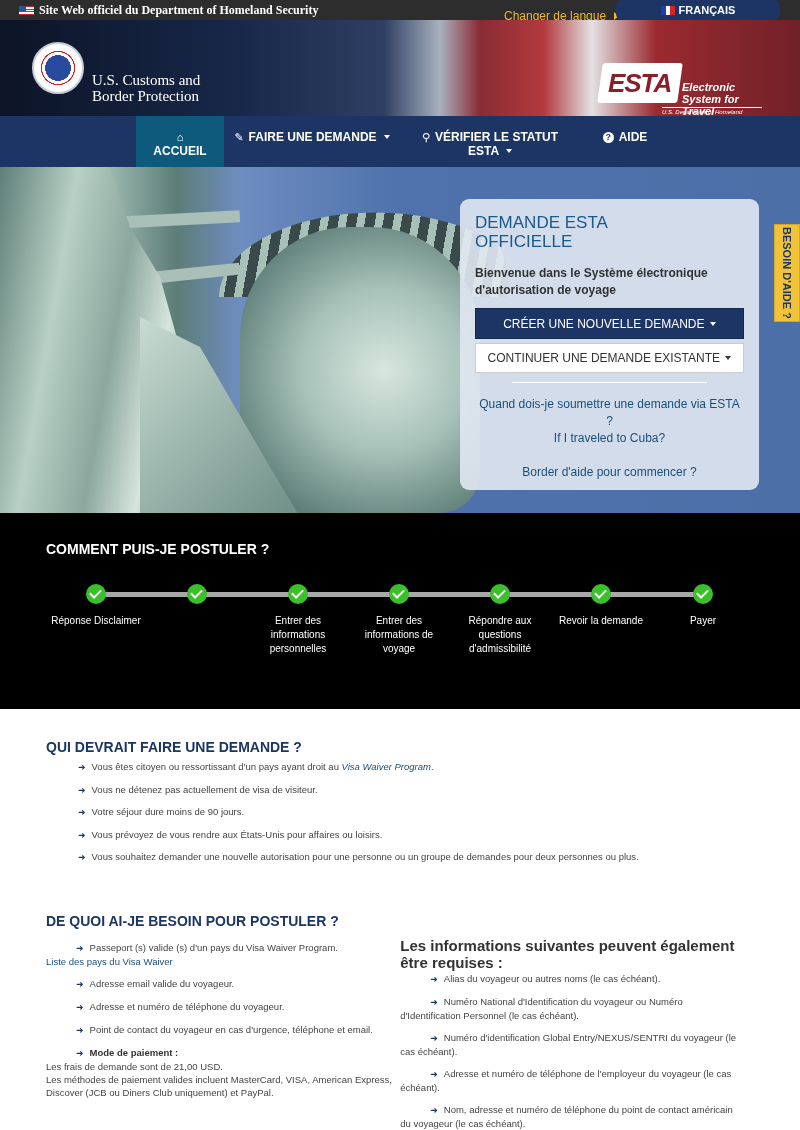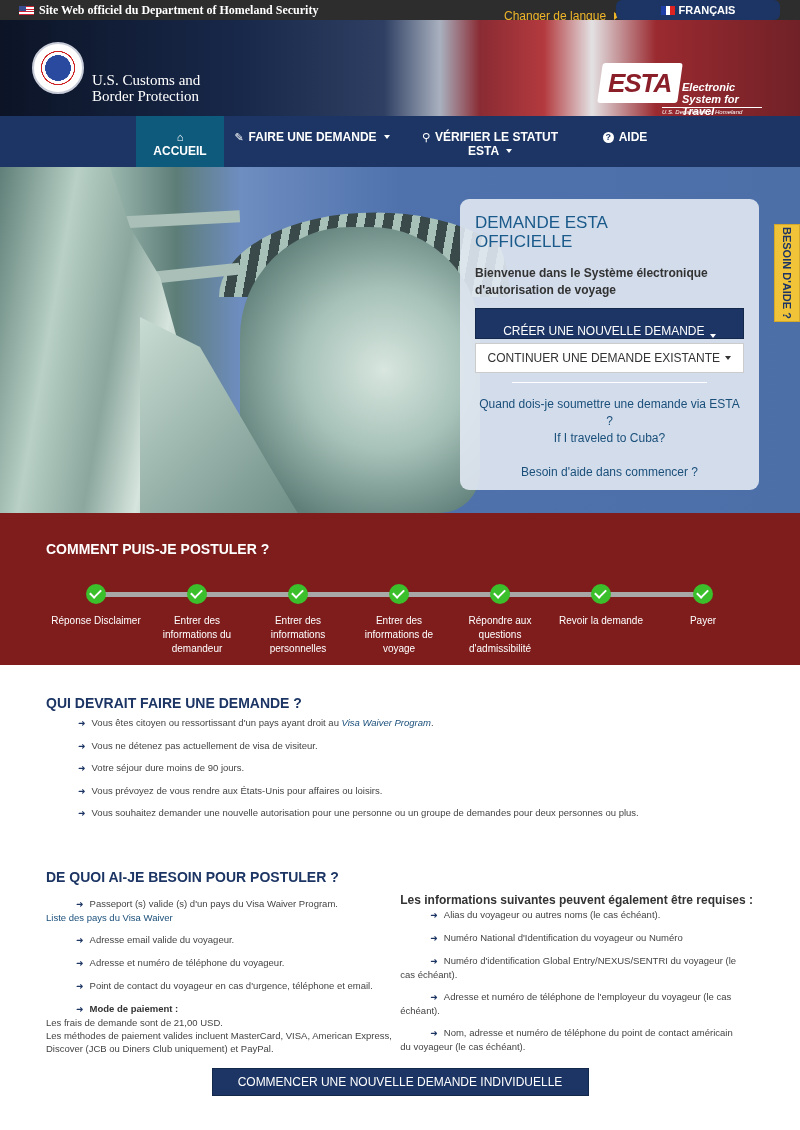--- a/index.html
+++ b/index.html
@@ -41,32 +41,32 @@
     background: linear-gradient(90deg, #7f9c93 0%, #a9c5bb 12%, #5d7d77 22%, #6e8dc0 30%, #4f72ad 50%, #4c6fa8 100%); }
   .hero .statue-drape { position: absolute; left: 0; top: 0; width: 200px; height: 346px; background: linear-gradient(100deg, #5f7f78 0%, #b8d0c5 30%, #8ba79e 55%, #d6e5dd 75%, #7f9c93 100%); clip-path: polygon(0 0, 110px 0, 130px 60px, 160px 110px, 185px 200px, 200px 346px, 0 346px); }
   .hero .statue-arm { position: absolute; left: 140px; top: 150px; width: 160px; height: 200px; background: linear-gradient(135deg, #c8dcd3, #6e8e86); clip-path: polygon(0 0, 60px 30px, 130px 150px, 160px 200px, 0 200px); }
   .hero .statue-crown { position: absolute; left: 210px; top: 0; width: 300px; height: 130px; background: repeating-linear-gradient(100deg, #3a4a4a 0 10px, #a8c1b8 10px 18px); border-radius: 150px 150px 0 0; clip-path: ellipse(52% 65% at 55% 100%); }
   .hero .statue-face { position: absolute; left: 240px; top: 60px; width: 240px; height: 286px; background: radial-gradient(ellipse at 60% 50%, #d8e6df 0%, #a7c2b9 40%, #5f7f78 80%); border-radius: 110px 110px 40px 40px; }
   .hero .ray { position: absolute; background: #a9bfb8; height: 12px; transform-origin: left center; }
 
   .panel { position: absolute; left: 460px; top: 32px; width: 299px; height: 291px; background: rgba(225,232,242,.9); border-radius: 9px; padding: 14px 15px; }
   .panel h2 { color: #1a5a8a; font-weight: normal; font-size: 17px; line-height: 19px; margin-bottom: 14px; }
   .panel .welcome { font-weight: bold; font-size: 12px; color: #333; line-height: 17px; margin-bottom: 9px; }
-  .btn-primary { display: flex; align-items: flex-end; justify-content: center; width: 269px; height: 31px; background: #1c3564; color: #fff; font-size: 12px; border: 1px solid #14284c; margin-bottom: 4px; }
+  .btn-primary { display: flex; align-items: center; justify-content: center; width: 269px; height: 31px; background: #1c3564; color: #fff; font-size: 12px; border: 1px solid #14284c; margin-bottom: 4px; }
   .btn-secondary { display: flex; align-items: center; justify-content: center; width: 269px; height: 30px; background: #fff; color: #333; font-size: 12px; border: 1px solid #ccc; }
   .btn-secondary .caret { border-top-color: #333; }
   .panel hr { border: none; border-top: 1px solid #fff; width: 195px; margin: 9px auto 13px; }
   .panel .link { display: block; text-align: center; color: #1a4f7a; font-size: 12px; line-height: 17px; }
   .panel .link.gap { margin-top: 17px; }
 
   .help-tab { position: absolute; right: 0; top: 224px; width: 26px; height: 98px; background: #f0c339; border: 1px solid #d4a82a; display: flex; align-items: center; justify-content: center; z-index: 5; }
   .help-tab span { writing-mode: vertical-rl; color: #1c3564; font-size: 11px; font-weight: bold; white-space: nowrap; }
 
   
-  .how { height: 152px; background: #7f1d1d; position: relative; padding: 28px 0 0 46px; }
+  .how { height: 196px; background: #000000; position: relative; padding: 28px 0 0 46px; }
   .how h3 { color: #fff; font-size: 14px; font-weight: bold; }
   .steps { position: absolute; left: 46px; top: 70px; width: 708px; height: 90px; }
   .steps .line { position: absolute; left: 50px; right: 50px; top: 9px; height: 5px; background: #a8a8a8; }
   .step { position: absolute; top: 0; width: 100px; text-align: center; }
   .step .check { width: 20px; height: 20px; border-radius: 50%; background: #3bbf2a; margin: 1px auto 0; position: relative; }
   .step .check::after { content: ""; position: absolute; left: 6px; top: 3px; width: 5px; height: 9px; border-right: 2.5px solid #fff; border-bottom: 2.5px solid #fff; transform: rotate(45deg); }
   .step .label { color: #fff; font-size: 10px; line-height: 14px; margin-top: 10px; }
 
   
   .section { padding: 0 46px; }
@@ -76,21 +76,21 @@
   .who li { font-size: 9.5px; color: #444; line-height: 13px; margin-bottom: 8.5px; }
   .arrow { color: #1c3564; font-weight: bold; margin-right: 6px; font-size: 9px; }
   .who li a { color: #1a4f7a; text-decoration: none; font-style: italic; }
 
   .need { padding-top: 40px; position: relative; }
   .need .cols { display: flex; margin-top: 12px; }
   .need .col-left { width: 360px; padding-left: 30px; }
   .need .col-right { width: 360px; }
   .need .item { font-size: 9.5px; color: #444; line-height: 13px; margin-bottom: 9px; }
   .need .item a { color: #1a4f7a; text-decoration: none; }
-  .need .req-title { font-size: 12px; font-weight: bold; color: #333; margin-top: -4px; margin-bottom: 1px; }
+  .need .req-title { font-size: 15px; font-weight: bold; color: #333; margin-top: -4px; margin-bottom: 1px; }
   .need .col-right .item { padding-left: 30px; }
   .need .col-right .item .cont { display: block; margin-left: -30px; }
   .need .pay-title { font-weight: bold; color: #333; }
   .need .pay-text { margin-left: -30px; display: block; }
 
   .cta-wrap { display: flex; justify-content: center; padding-top: 4px; }
   .cta { width: 377px; height: 28px; background: #1c3564; color: #fff; font-size: 12px; display: flex; align-items: center; justify-content: center; border: 1px solid #14284c; }
 </style>
 </head>
 <body>
@@ -179,39 +179,38 @@
     </div>
     <div class="btn-primary">
       <span>CRÉER UNE NOUVELLE DEMANDE</span>&nbsp;<span class="caret"></span>
     </div>
     <div class="btn-secondary">
       <span>CONTINUER UNE DEMANDE EXISTANTE</span>&nbsp;<span class="caret"></span>
     </div>
     <hr>
     <a class="link">Quand dois-je soumettre une demande via ESTA ?</a>
     <a class="link">If I traveled to Cuba?</a>
-    <a class="link gap">Besoin d'aide dans commencer ?</a>
+    <a class="link gap">Border d'aide pour commencer ?</a>
   </div>
 </div>
 
 <div class="help-tab">
   <span>BESOIN D'AIDE ?</span>
 </div>
 
 <div class="how">
   <h3>COMMENT PUIS-JE POSTULER ?</h3>
   <div class="steps">
     <div class="line"></div>
     <div class="step" style="left:0px;">
         <div class="check"></div>
         <div class="label">Réponse Disclaimer</div>
       </div>
     <div class="step" style="left:101px;">
         <div class="check"></div>
-        <div class="label">Entrer des informations du demandeur</div>
       </div>
     <div class="step" style="left:202px;">
         <div class="check"></div>
         <div class="label">Entrer des informations personnelles</div>
       </div>
     <div class="step" style="left:303px;">
         <div class="check"></div>
         <div class="label">Entrer des informations de voyage</div>
       </div>
     <div class="step" style="left:404px;">
@@ -253,21 +252,21 @@
       <div class="item"><span class="arrow">➜</span><span>Point de contact du voyageur en cas d'urgence, téléphone et email.</span></div>
       <div class="item">
         <span class="arrow">➜</span><span class="pay-title">Mode de paiement :</span>
         <span class="pay-text">Les frais de demande sont de 21,00 USD.</span>
         <span class="pay-text">Les méthodes de paiement valides incluent MasterCard, VISA, American Express, Discover (JCB ou Diners Club uniquement) et PayPal.</span>
       </div>
     </div>
     <div class="col-right">
       <div class="req-title">Les informations suivantes peuvent également être requises :</div>
       <div class="item"><span class="arrow">➜</span><span>Alias du voyageur ou autres noms (le cas échéant).</span></div>
-      <div class="item"><span class="arrow">➜</span><span>Numéro National d'Identification du voyageur ou Numéro</span></div>
+      <div class="item"><span class="arrow">➜</span><span>Numéro National d'Identification du voyageur ou Numéro</span><span class="cont">d'Identification Personnel (le cas échéant).</span></div>
       <div class="item"><span class="arrow">➜</span><span>Numéro d'identification Global Entry/NEXUS/SENTRI du voyageur (le</span><span class="cont">cas échéant).</span></div>
       <div class="item"><span class="arrow">➜</span><span>Adresse et numéro de téléphone de l'employeur du voyageur (le cas</span><span class="cont">échéant).</span></div>
       <div class="item"><span class="arrow">➜</span><span>Nom, adresse et numéro de téléphone du point de contact américain</span><span class="cont">du voyageur (le cas échéant).</span></div>
     </div>
   </div>
   <div class="cta-wrap">
     <div class="cta">
       <span>COMMENCER UNE NOUVELLE DEMANDE INDIVIDUELLE</span>
     </div>
   </div>

